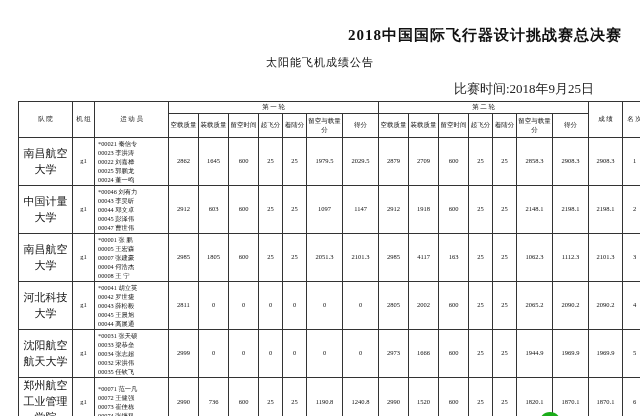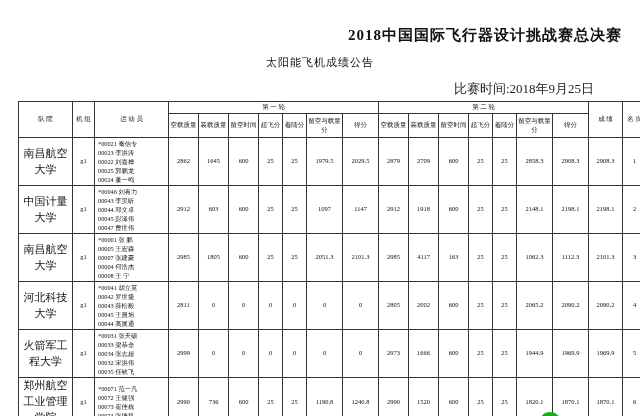--- a/index.html
+++ b/index.html
@@ -237,21 +237,21 @@
           <td class="num">2002</td>
           <td class="num">600</td>
           <td class="num">25</td>
           <td class="num">25</td>
           <td class="num">2065.2</td>
           <td class="num">2090.2</td>
           <td class="num">2090.2</td>
           <td class="num">4</td>
         </tr>
         <tr class="rowh">
-          <td class="team">火箭军工程大学</td>
+          <td class="team">沈阳航空航天大学</td>
           <td class="num">g1</td>
           <td class="athlete">*00031 张天硕
  00033 梁恭垒
  00034 张志超
  00032 宋洪伟
  00035 任钦飞</td>
           <td class="num">2999</td>
           <td class="num">0</td>
           <td class="num">0</td>
           <td class="num">0</td>

